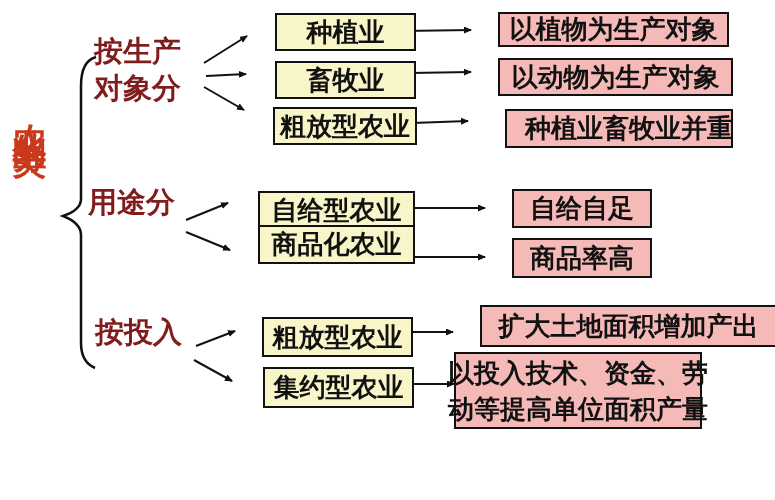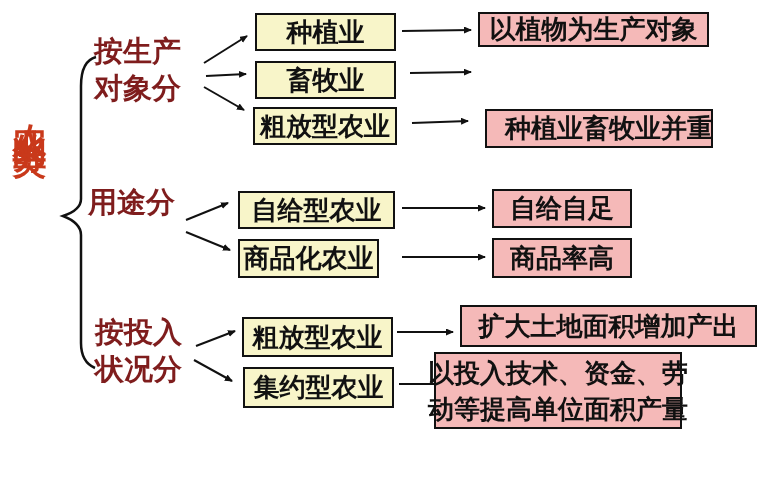--- a/index.html
+++ b/index.html
@@ -42,20 +42,21 @@
     position: absolute;
     border: 2px solid #111111;
     display: flex;
     align-items: center;
     justify-content: center;
     font-weight: bold;
     color: #111111;
     text-align: center;
     box-sizing: border-box;
     white-space: nowrap;
+    margin-left: 20px;
   }
   .type-box { background: #f8f5c9; font-size: 26px; }
   .desc-box { background: #f5b9b8; font-size: 26px; text-align: center; }
   .desc-box.two-line { line-height: 36px; flex-direction: column; }
   .desc-box.two-line span { display: block; }
 </style>
 </head>
 <body>
 
 <div id="canvas">
@@ -94,32 +95,32 @@
 
   <div class="cat-label" style="left:94px; top:33px;">
     <span>按生产</span>
     <span>对象分</span>
   </div>
   <div class="cat-label" style="left:88px; top:184px;">
     <span>用途分</span>
   </div>
   <div class="cat-label" style="left:95px; top:314px;">
     <span>按投入</span>
-    <span>状况分</span>
   </div>
 
   <div class="box type-box" style="left:255px; top:13px;  width:141px; height:38px;">种植业</div>
   <div class="box type-box" style="left:255px; top:61px;  width:141px; height:38px;">畜牧业</div>
   <div class="box type-box" style="left:253px; top:107px; width:144px; height:38px;">粗放型农业</div>
 
   <div class="box desc-box" style="left:478px; top:12px;  width:231px; height:35px;">以植物为生产对象</div>
+  <div class="box desc-box" style="left:478px; top:58px;  width:235px; height:38px;">以动物为生产对象</div>
   <div class="box desc-box" style="left:485px; top:109px; width:228px; height:39px;padding-left:20px;">种植业畜牧业并重</div>
 
   <div class="box type-box" style="left:238px; top:191px; width:157px; height:38px;">自给型农业</div>
-  <div class="box type-box" style="left:238px; top:239px; width:141px; height:39px;">商品化农业</div>
+  <div class="box type-box" style="left:238px; top:225px; width:157px; height:39px;">商品化农业</div>
 
   <div class="box desc-box" style="left:492px; top:189px; width:140px; height:39px;">自给自足</div>
   <div class="box desc-box" style="left:492px; top:238px; width:140px; height:40px;">商品率高</div>
 
   <div class="box type-box" style="left:242px; top:317px; width:151px; height:40px;">粗放型农业</div>
   <div class="box type-box" style="left:243px; top:367px; width:151px; height:41px;">集约型农业</div>
 
   <div class="box desc-box" style="left:460px; top:305px; width:297px; height:42px;">扩大土地面积增加产出</div>
   <div class="box desc-box two-line" style="left:434px; top:352px; width:248px; height:77px;">
     <span>以投入技术、资金、劳</span>

